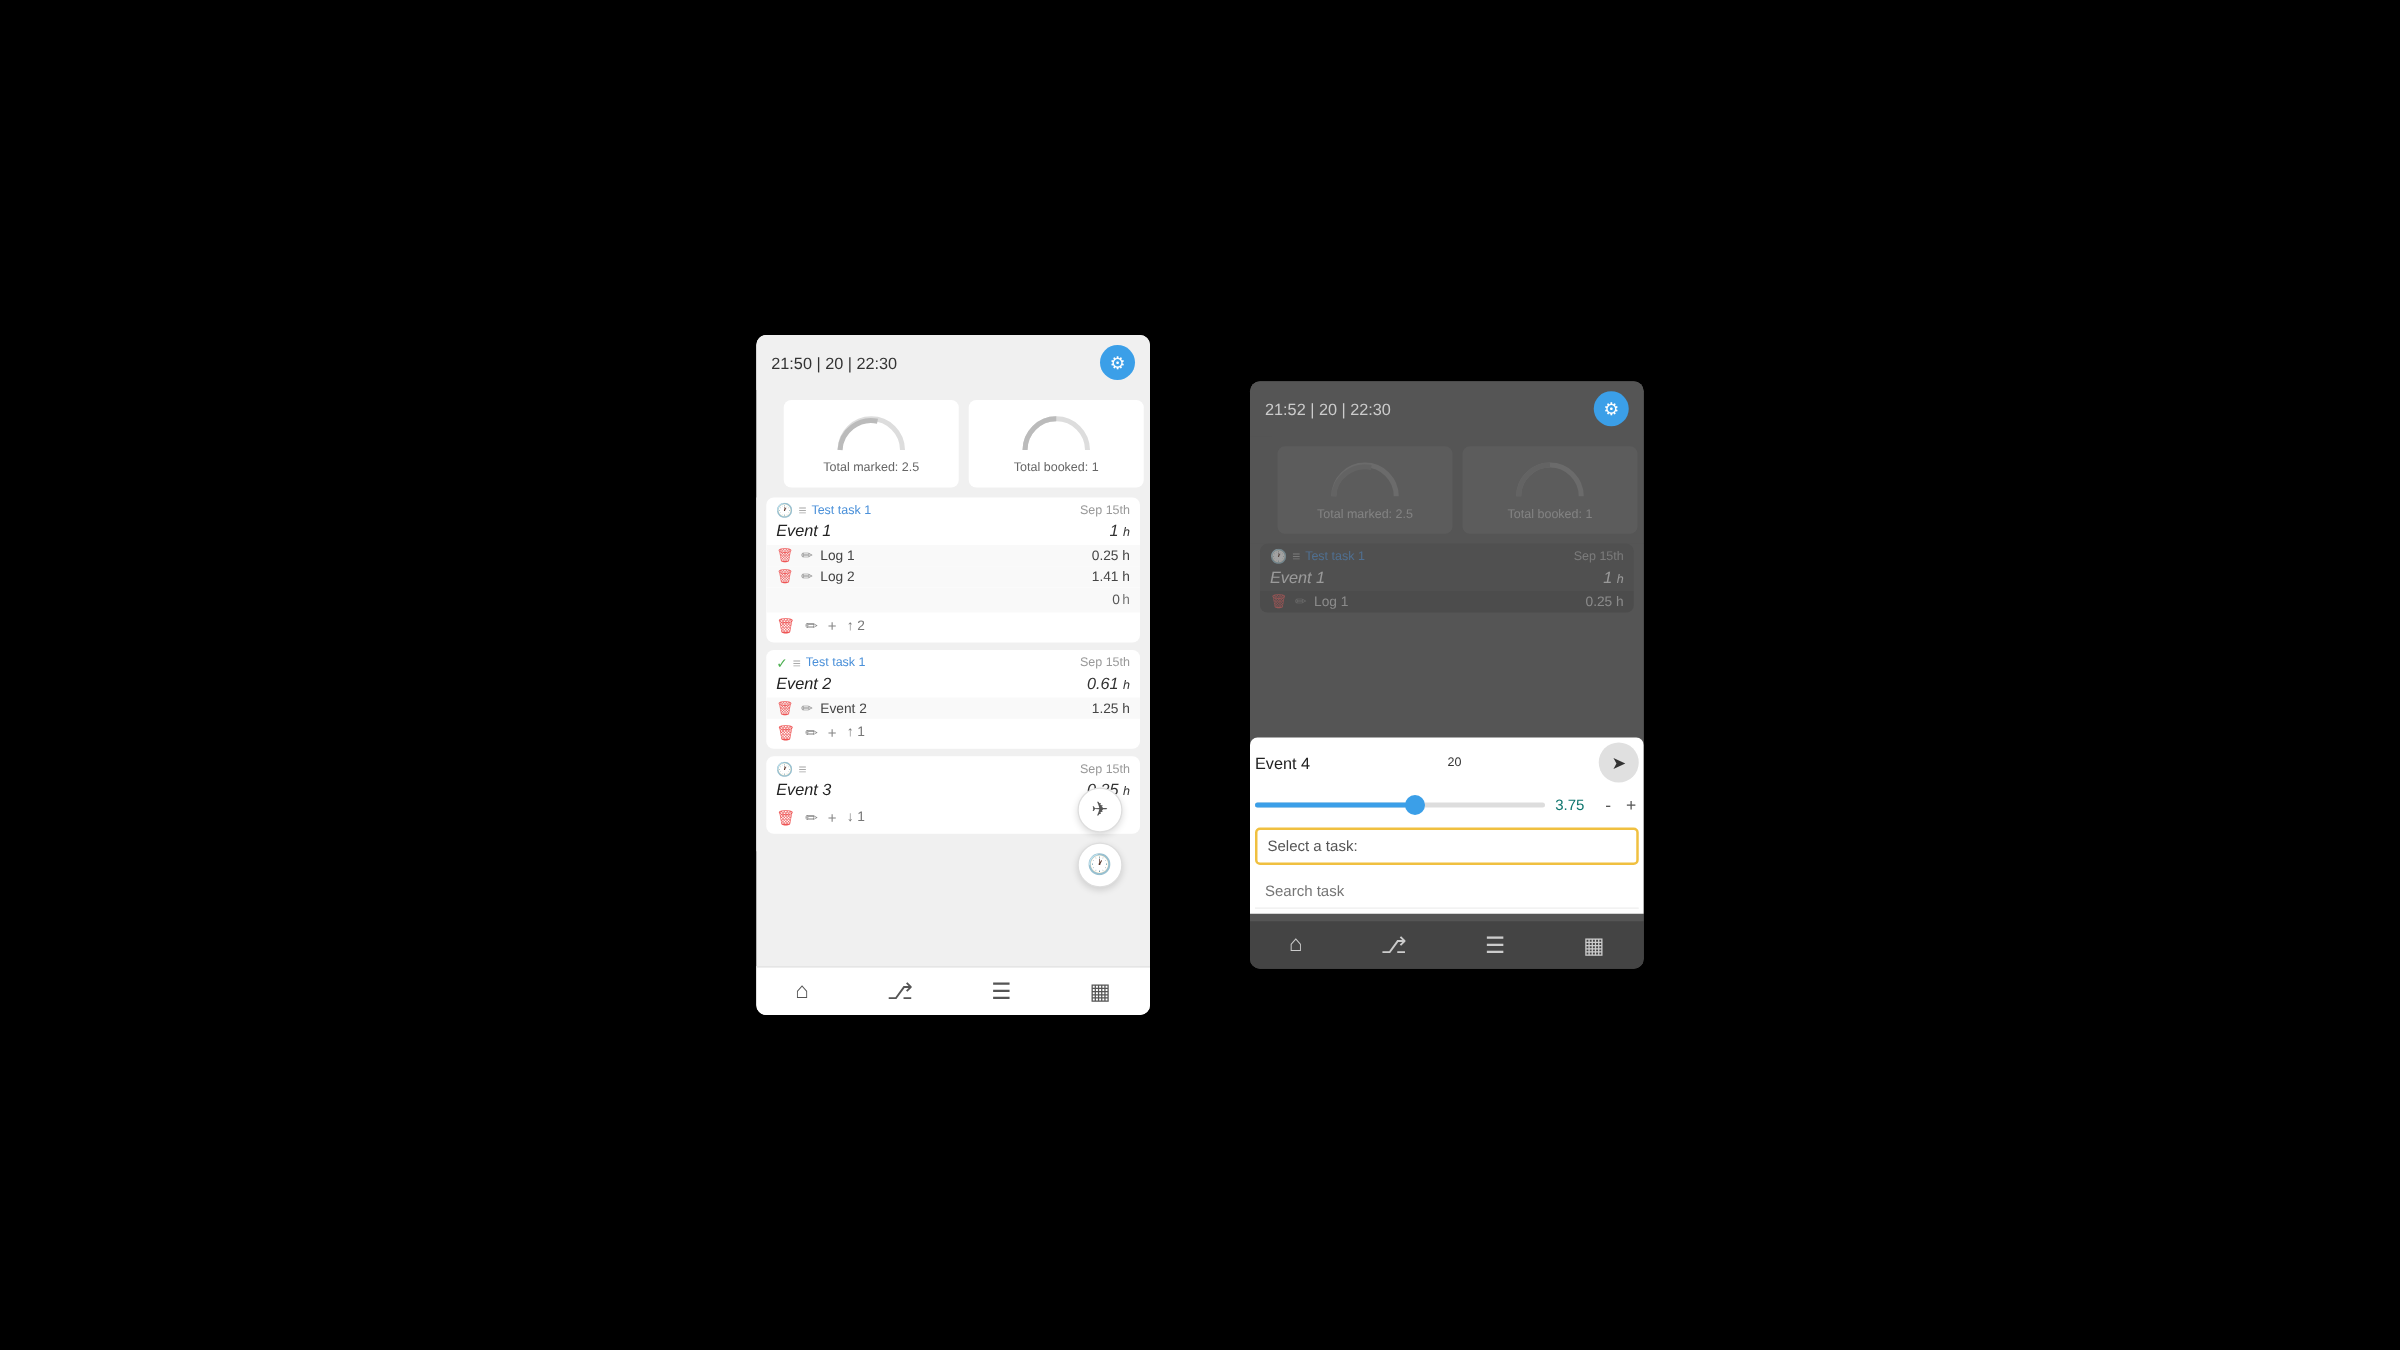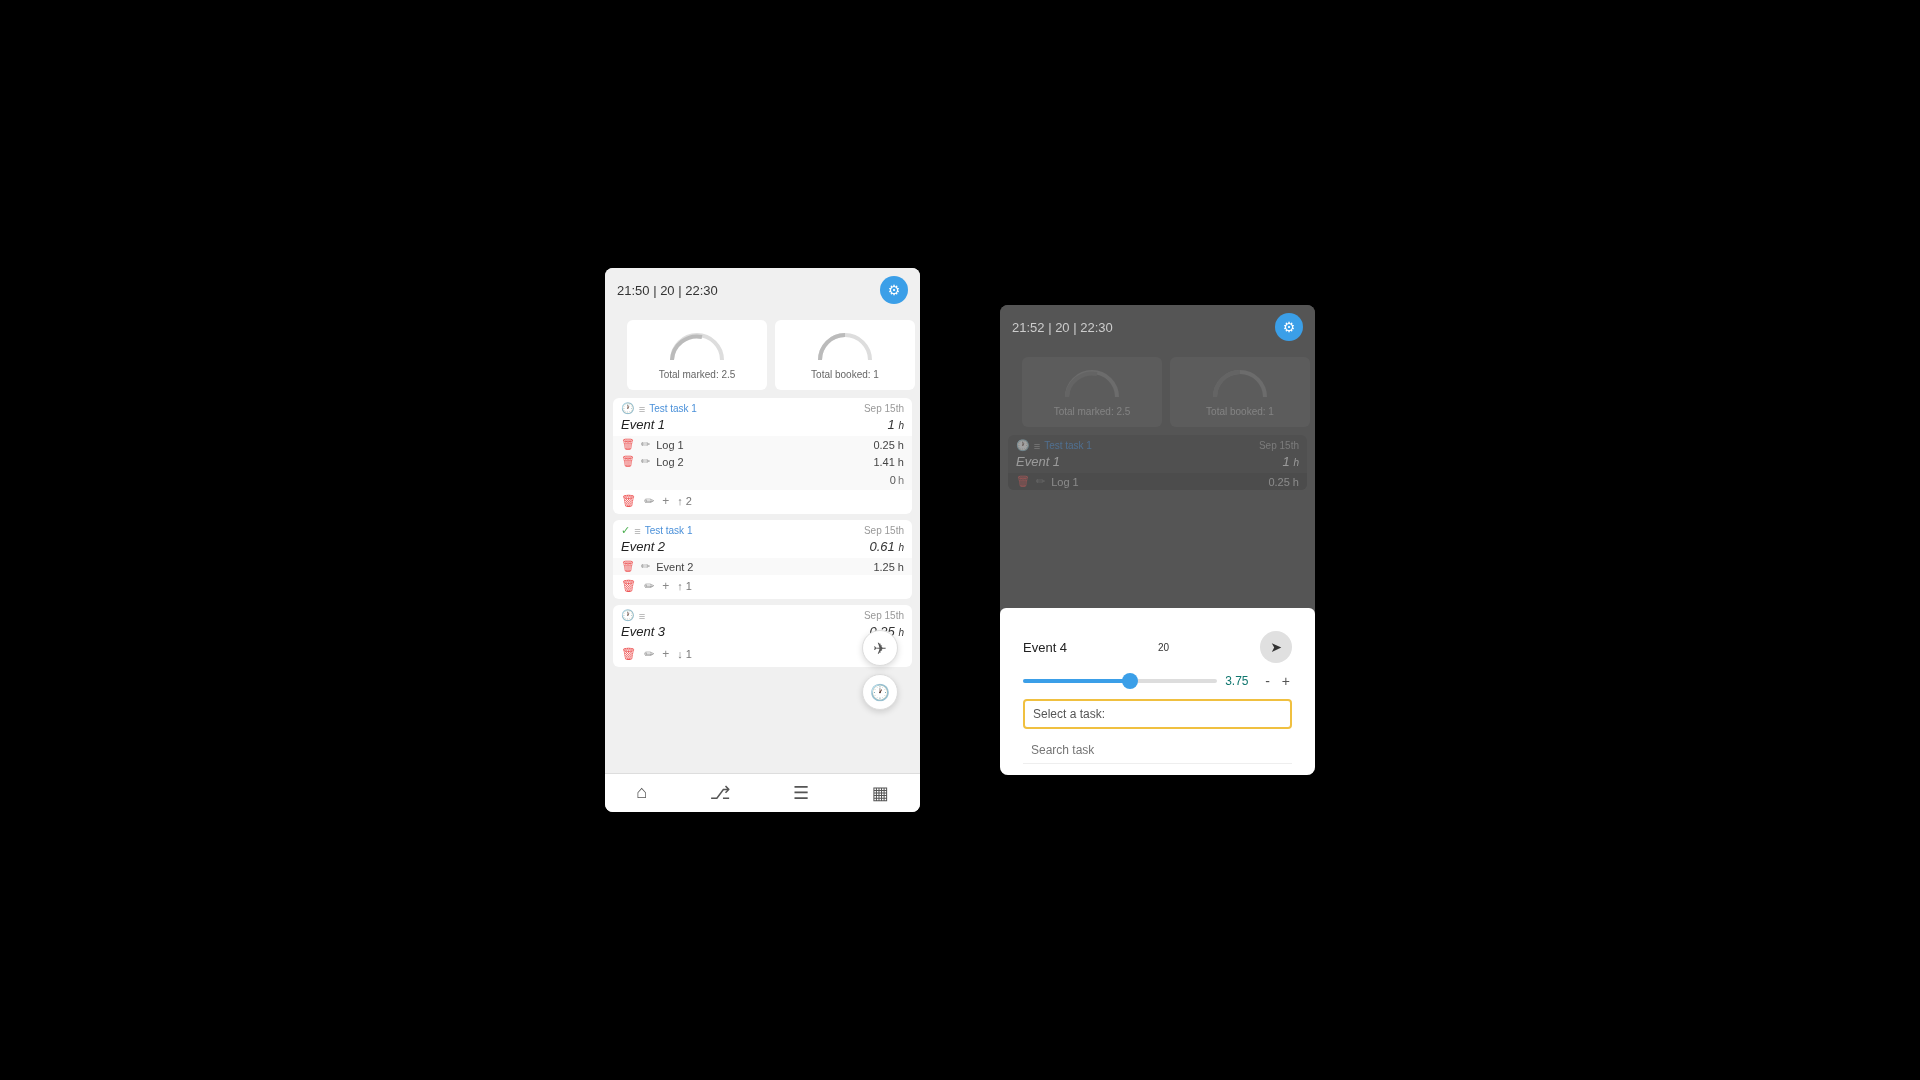--- a/index.html
+++ b/index.html
@@ -274,26 +274,26 @@
     .nav-icon {
       font-size: 18px;
       color: #555;
       cursor: pointer;
     }
     .dark .nav-icon { color: #ccc; }
 
     
     .overlay-panel {
       position: absolute;
-      top: 303px;
+      top: 285px;
       left: 0;
       right: 0;
       background: #fff;
       border-radius: 6px 6px 0 0;
-      padding: 23px;
+      padding: 4px;
       z-index: 10;
     }
 
     .overlay-row1 {
       display: flex;
       align-items: center;
       justify-content: space-between;
       margin-bottom: 10px;
     }
     .overlay-event-label {

